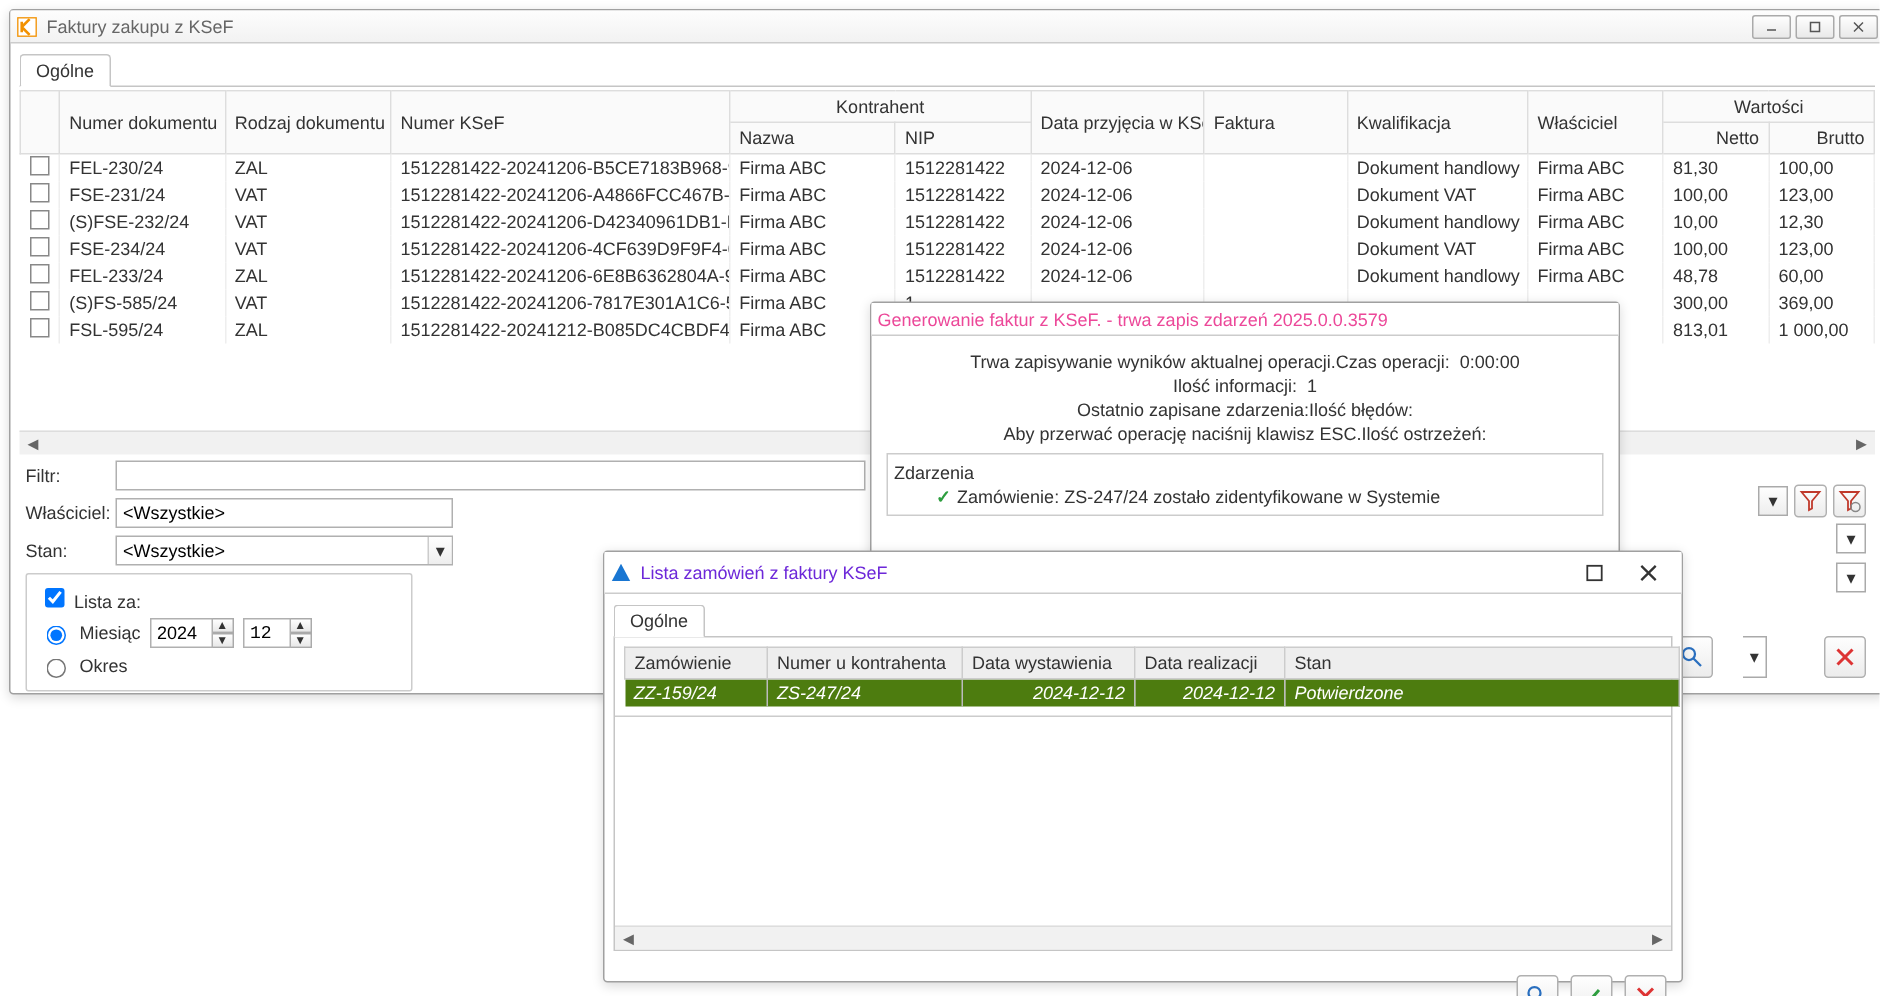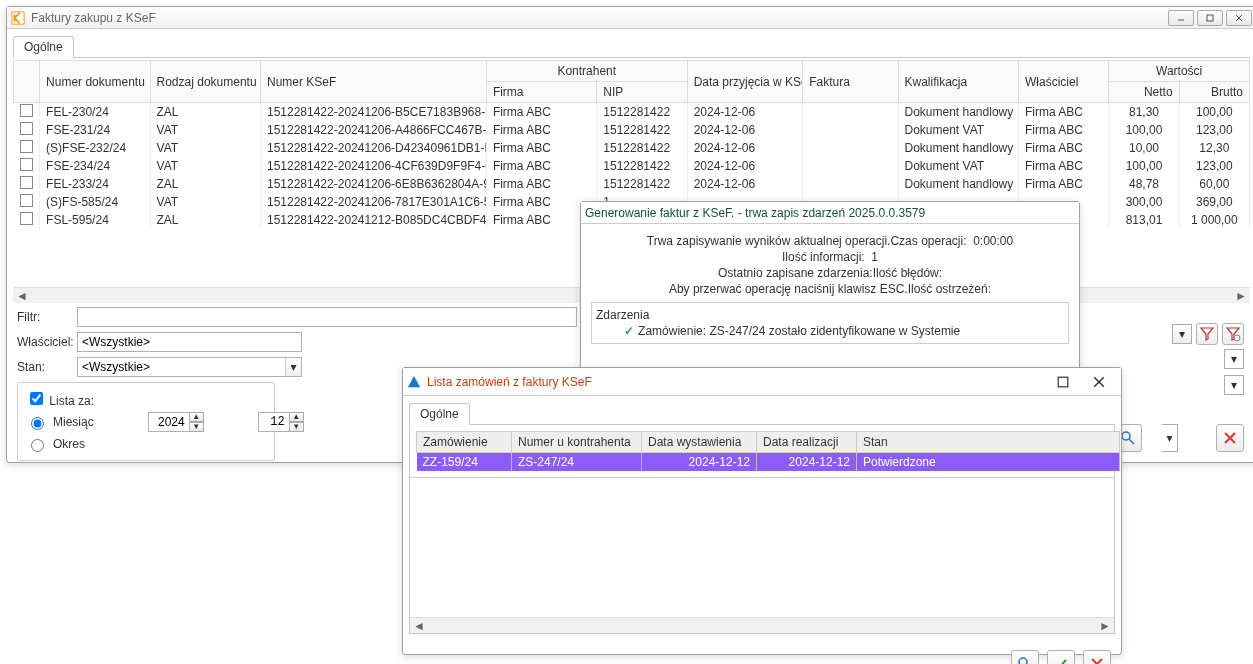--- a/index.html
+++ b/index.html
@@ -78,21 +78,21 @@
   table.datagrid th.group {
     text-align:center;
   }
   table.datagrid td {
     border-right:1px solid #eee;
     padding:1px 6px;
     white-space:nowrap;
     overflow:hidden;
     height:18px;
   }
-  table.datagrid td.num { text-align:center; }
+  table.datagrid td.num { text-align:left; }
   .hscroll {
     height:16px;
     background:#f1f1f1;
     border-top:1px solid #ddd;
     display:flex;align-items:center;justify-content:space-between;
     padding:0 2px;
   }
   .hscroll .arr {
     width:14px;height:14px;
     display:inline-flex;align-items:center;justify-content:center;
@@ -116,21 +116,21 @@
 
   .fieldset-like{
     border:1px solid #ccc;
     padding:6px 23px 8px 8px;
     margin:4px 10px;
     width:258px;
     border-radius:2px;
   }
   .radio-row{display:flex;align-items:center;gap:6px;margin-top:4px;}
   .spinwrap{display:inline-flex;align-items:center;}
-  .spinwrap input{width:42px;height:20px;border:1px solid #aaa;text-align:right;margin-left:48px;}
+  .spinwrap input{width:42px;height:20px;border:1px solid #aaa;text-align:left;}
   .spinbtns{display:flex;flex-direction:column;}
   .spinbtns div{width:14px;height:10px;border:1px solid #aaa;border-left:none;background:linear-gradient(#fefefe,#e8e8e8);font-size:8px;line-height:8px;text-align:center;}
 
   .toolbtns {
     display:flex;gap:4px;align-items:center;
   }
   .sqbtn{
     width:28px;height:28px;border:1px solid #b0b0b0;border-radius:3px;
     background:linear-gradient(#fefefe,#ececec);
     display:inline-flex;align-items:center;justify-content:center;
@@ -143,21 +143,21 @@
   .progressbody .bold{font-weight:normal;}
   .events{
     margin-top:6px;border:1px solid #ccc;padding:4px;font-size:12px;line-height:16px;
   }
   .treeicon{display:inline-block;width:12px;height:12px;border:1px solid #888;text-align:center;line-height:10px;font-size:11px;margin-right:4px;background:#fff;}
 
   
   .ordersgrid{margin:6px;}
   .ordersgrid th{background:#eee;border:1px solid #ccc;padding:3px 6px;font-weight:normal;text-align:left;}
   .ordersgrid td{border-right:1px solid #bbb;padding:2px 6px;color:#fff;}
-  .ordersgrid tr.selrow td{background:#8b5cf6;}
+  .ordersgrid tr.selrow td{background:#4d7c0f;font-style:italic;}
   .ordersgrid{border-collapse:collapse;width:100%;table-layout:fixed;}
   .orderswrap{border:1px solid #c5c5c5;margin:0 6px 6px 6px;}
   .ordersbody{height:140px;overflow:hidden;border-top:1px solid #ccc;}
 
   .dlg-actions{display:flex;justify-content:flex-end;gap:8px;padding:10px;}
   .checkbox{width:13px;height:13px;border:1px solid #888;display:inline-block;margin-right:6px;background:#fff;}
   .checkcell{width:26px;text-align:center;}
 
 </style>
 </head>
@@ -220,21 +220,21 @@
           <th rowspan="2">Rodzaj dokumentu</th>
           <th rowspan="2">Numer KSeF</th>
           <th colspan="2" class="group">Kontrahent</th>
           <th rowspan="2">Data przyjęcia w KSeF</th>
           <th rowspan="2">Faktura</th>
           <th rowspan="2">Kwalifikacja</th>
           <th rowspan="2">Właściciel</th>
           <th colspan="2" class="group">Wartości</th>
         </tr>
         <tr>
-          <th>Firma</th>
+          <th>Nazwa</th>
           <th>NIP</th>
           <th style="text-align:right">Netto</th>
           <th style="text-align:right">Brutto</th>
         </tr>
       </thead>
       <tbody id="grid-body">
           <tr>
             <td class="checkcell"><span class="checkbox"></span></td>
             <td>FEL-230/24</td>
             <td>ZAL</td>
@@ -426,21 +426,21 @@
     <span class="sqbtn">
         <svg viewBox="0 0 16 16">
           <line x1="3" y1="3" x2="13" y2="13" stroke="#d33" stroke-width="2"></line>
           <line x1="13" y1="3" x2="3" y2="13" stroke="#d33" stroke-width="2"></line>
         </svg>
       </span>
   </div>
 </div>
 
 <div class="window" style="left:580px;top:201px;width:500px;height:170px;">
-  <div class="titlebar" style="background:#fff;color:#14532d;">
+  <div class="titlebar" style="background:#fff;color:#ec4899;">
     <span style="white-space:nowrap;overflow:hidden;">Generowanie faktur z KSeF. - trwa zapis zdarzeń 2025.0.0.3579</span>
   </div>
   <div class="progressbody">
     <div class="line">
         <span>Trwa zapisywanie wyników aktualnej operacji.</span>
       <span><span>Czas operacji:</span>&nbsp;&nbsp;<span class="bold">0:00:00</span></span>
     </div>
     <div class="line">
         <span></span>
       <span><span>Ilość informacji:</span>&nbsp;&nbsp;<span>1</span></span>
@@ -454,21 +454,21 @@
       <span><span>Ilość ostrzeżeń:</span></span>
     </div>
     <div class="events">
       <div>Zdarzenia</div>
       <div style="padding-left:28px;"><span style="color:#2e9e3f;font-weight:bold;margin-right:4px;">✓</span><span>Zamówienie: ZS-247/24 zostało zidentyfikowane w Systemie</span></div>
     </div>
   </div>
 </div>
 
 <div class="window" style="left:402px;top:367px;width:720px;height:288px;">
-  <div class="titlebar" style="background:#fff;color:#c2410c;height:28px;">
+  <div class="titlebar" style="background:#fff;color:#6d28d9;height:28px;">
     <span class="icon">
       <svg viewBox="0 0 16 16">
           <polygon points="8,1 15,14 1,14" fill="#1976d2"></polygon>
         </svg>
     </span>
     <span>Lista zamówień z faktury KSeF</span>
     <span class="spacer"></span>
     <span style="width:36px;height:24px;display:inline-flex;align-items:center;justify-content:center;">
         <svg width="12" height="12" viewBox="0 0 10 10">
           <rect x="1" y="1" width="8" height="8" fill="none" stroke="#333"></rect>

